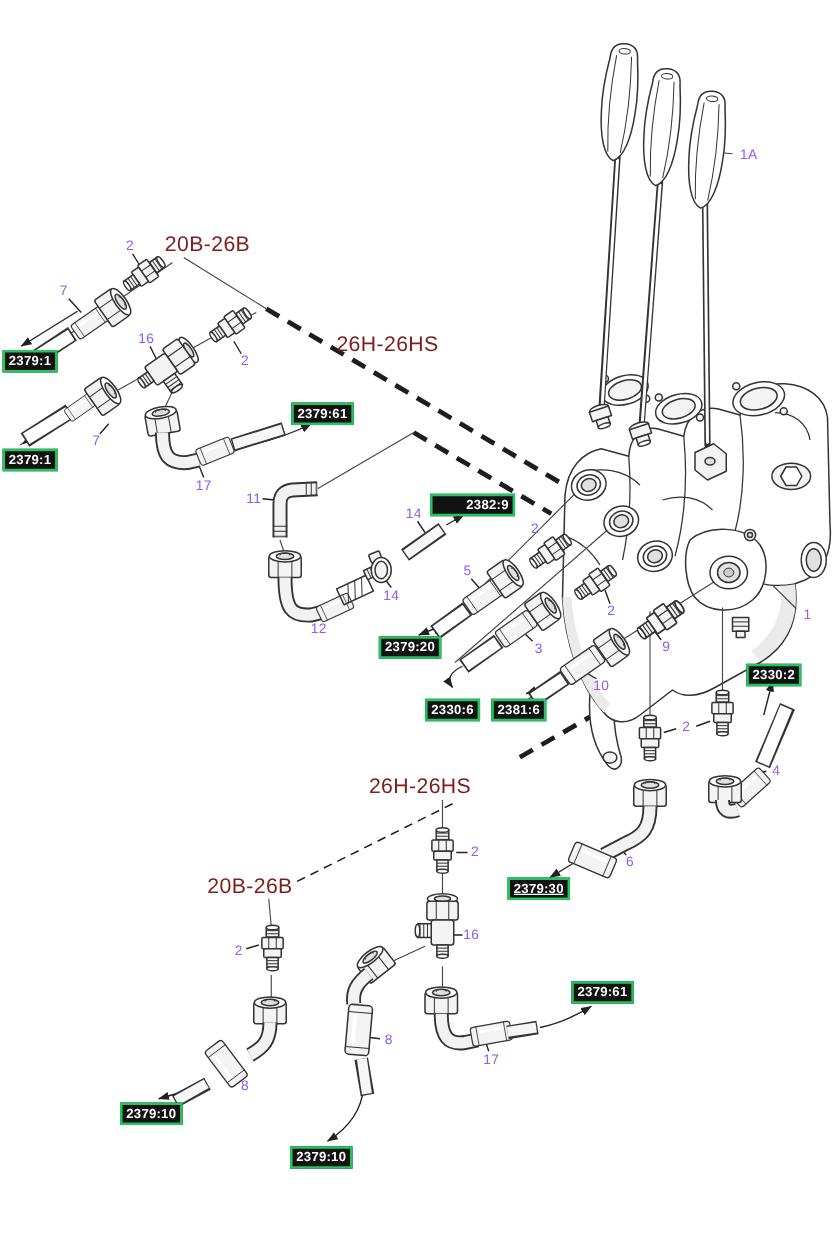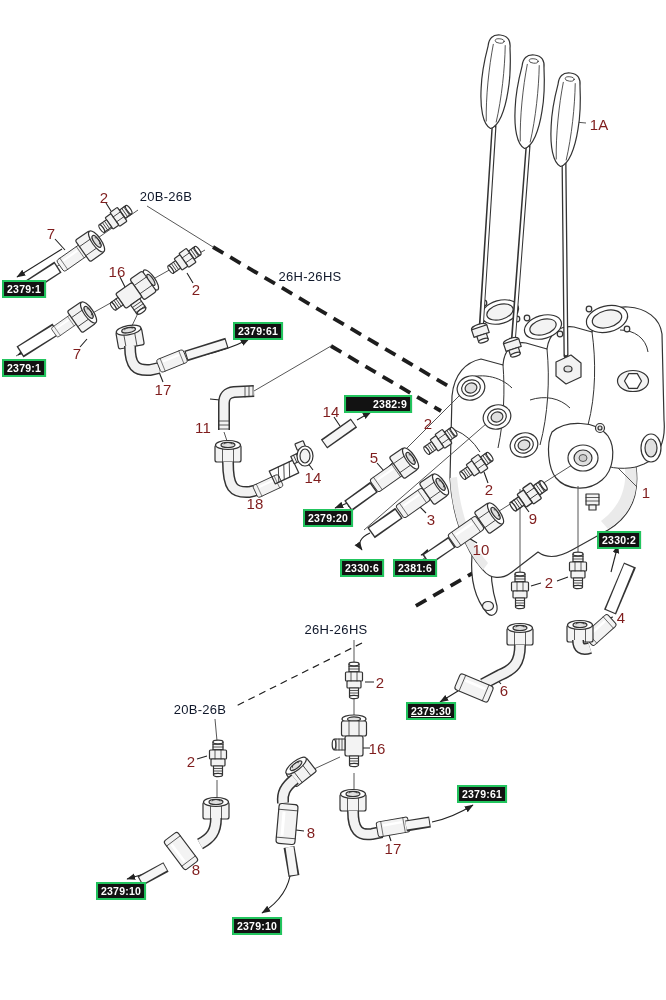--- a/index.html
+++ b/index.html
@@ -1,22 +1,22 @@
 <!DOCTYPE html>
 <html style="--badge-bg: #121212; --badge-fg: #ffffff;"><head>
 <meta charset="utf-8">
 <style>
   html,body{margin:0;padding:0;background:#fff;}
   .stage{position:relative;width:666px;height:1000px;background:#fff;overflow:hidden;
          font-family:"Liberation Sans",sans-serif;}
   .stage svg{position:absolute;left:0;top:0;}
   #labels-layer{position:absolute;left:0;top:0;width:666px;height:1000px;pointer-events:none;}
-  .plabel{position:absolute;transform:translate(-50%,-50%);font-size:15px;color:#7f1d1d;
+  .plabel{position:absolute;transform:translate(-50%,-50%);font-size:11px;color:#8b5cf6;
           white-space:nowrap;letter-spacing:.2px;}
-  .glabel{position:absolute;transform:translate(-50%,-50%);font-size:13px;color:#0f172a;
+  .glabel{position:absolute;transform:translate(-50%,-50%);font-size:17px;color:#7f1d1d;
           white-space:nowrap;letter-spacing:.3px;}
   .badge{position:absolute;transform:translate(-50%,-50%);font-size:10.5px;font-weight:bold;
          background:var(--badge-bg,#121212);color:var(--badge-fg,#fff);
          padding:1px 3px;border:2px solid #22c55e;white-space:nowrap;letter-spacing:.2px;}
   
   .s{stroke:#333;stroke-width:1.2;fill:none;stroke-linejoin:round;stroke-linecap:round;}
   .thin{stroke-width:.8;}
   .f{fill:#fff;}  .f2{fill:#f3f3f3;}  .f3{fill:#e0e0e0;}
   .ax{stroke:#444;stroke-width:.9;fill:none;}
   .ld{stroke:#222;stroke-width:1.1;fill:none;}
@@ -332,28 +332,28 @@
       <div class="glabel" style="left: 310px; top: 276px;">26H-26HS</div>
       <div class="glabel" style="left: 336px; top: 629px;">26H-26HS</div>
       <div class="glabel" style="left: 200px; top: 709px;">20B-26B</div>
       <div class="plabel" style="left: 599px; top: 124px;">1A</div>
       <div class="plabel" style="left: 104px; top: 197px;">2</div>
       <div class="plabel" style="left: 51px; top: 233px;">7</div>
       <div class="plabel" style="left: 117px; top: 271px;">16</div>
       <div class="plabel" style="left: 196px; top: 289px;">2</div>
       <div class="plabel" style="left: 77px; top: 353px;">7</div>
       <div class="plabel" style="left: 163px; top: 389px;">17</div>
-      <div class="plabel" style="left: 203px; top: 399px; margin-top: 28px;">11</div>
+      <div class="plabel" style="left: 203px; top: 399px;">11</div>
       <div class="plabel" style="left: 331px; top: 411px;">14</div>
       <div class="plabel" style="left: 428px; top: 423px;">2</div>
       <div class="plabel" style="left: 374px; top: 457px;">5</div>
       <div class="plabel" style="left: 313px; top: 477px;">14</div>
       <div class="plabel" style="left: 489px; top: 489px;">2</div>
       <div class="plabel" style="left: 646px; top: 492px;">1</div>
-      <div class="plabel" style="left: 255px; top: 503px;">18</div>
+      <div class="plabel" style="left: 255px; top: 503px;">12</div>
       <div class="plabel" style="left: 533px; top: 518px;">9</div>
       <div class="plabel" style="left: 431px; top: 519px;">3</div>
       <div class="plabel" style="left: 481px; top: 549px;">10</div>
       <div class="plabel" style="left: 549px; top: 582px;">2</div>
       <div class="plabel" style="left: 621px; top: 617px;">4</div>
       <div class="plabel" style="left: 380px; top: 682px;">2</div>
       <div class="plabel" style="left: 504px; top: 690px;">6</div>
       <div class="plabel" style="left: 377px; top: 748px;">16</div>
       <div class="plabel" style="left: 191px; top: 761px;">2</div>
       <div class="plabel" style="left: 311px; top: 832px;">8</div>

